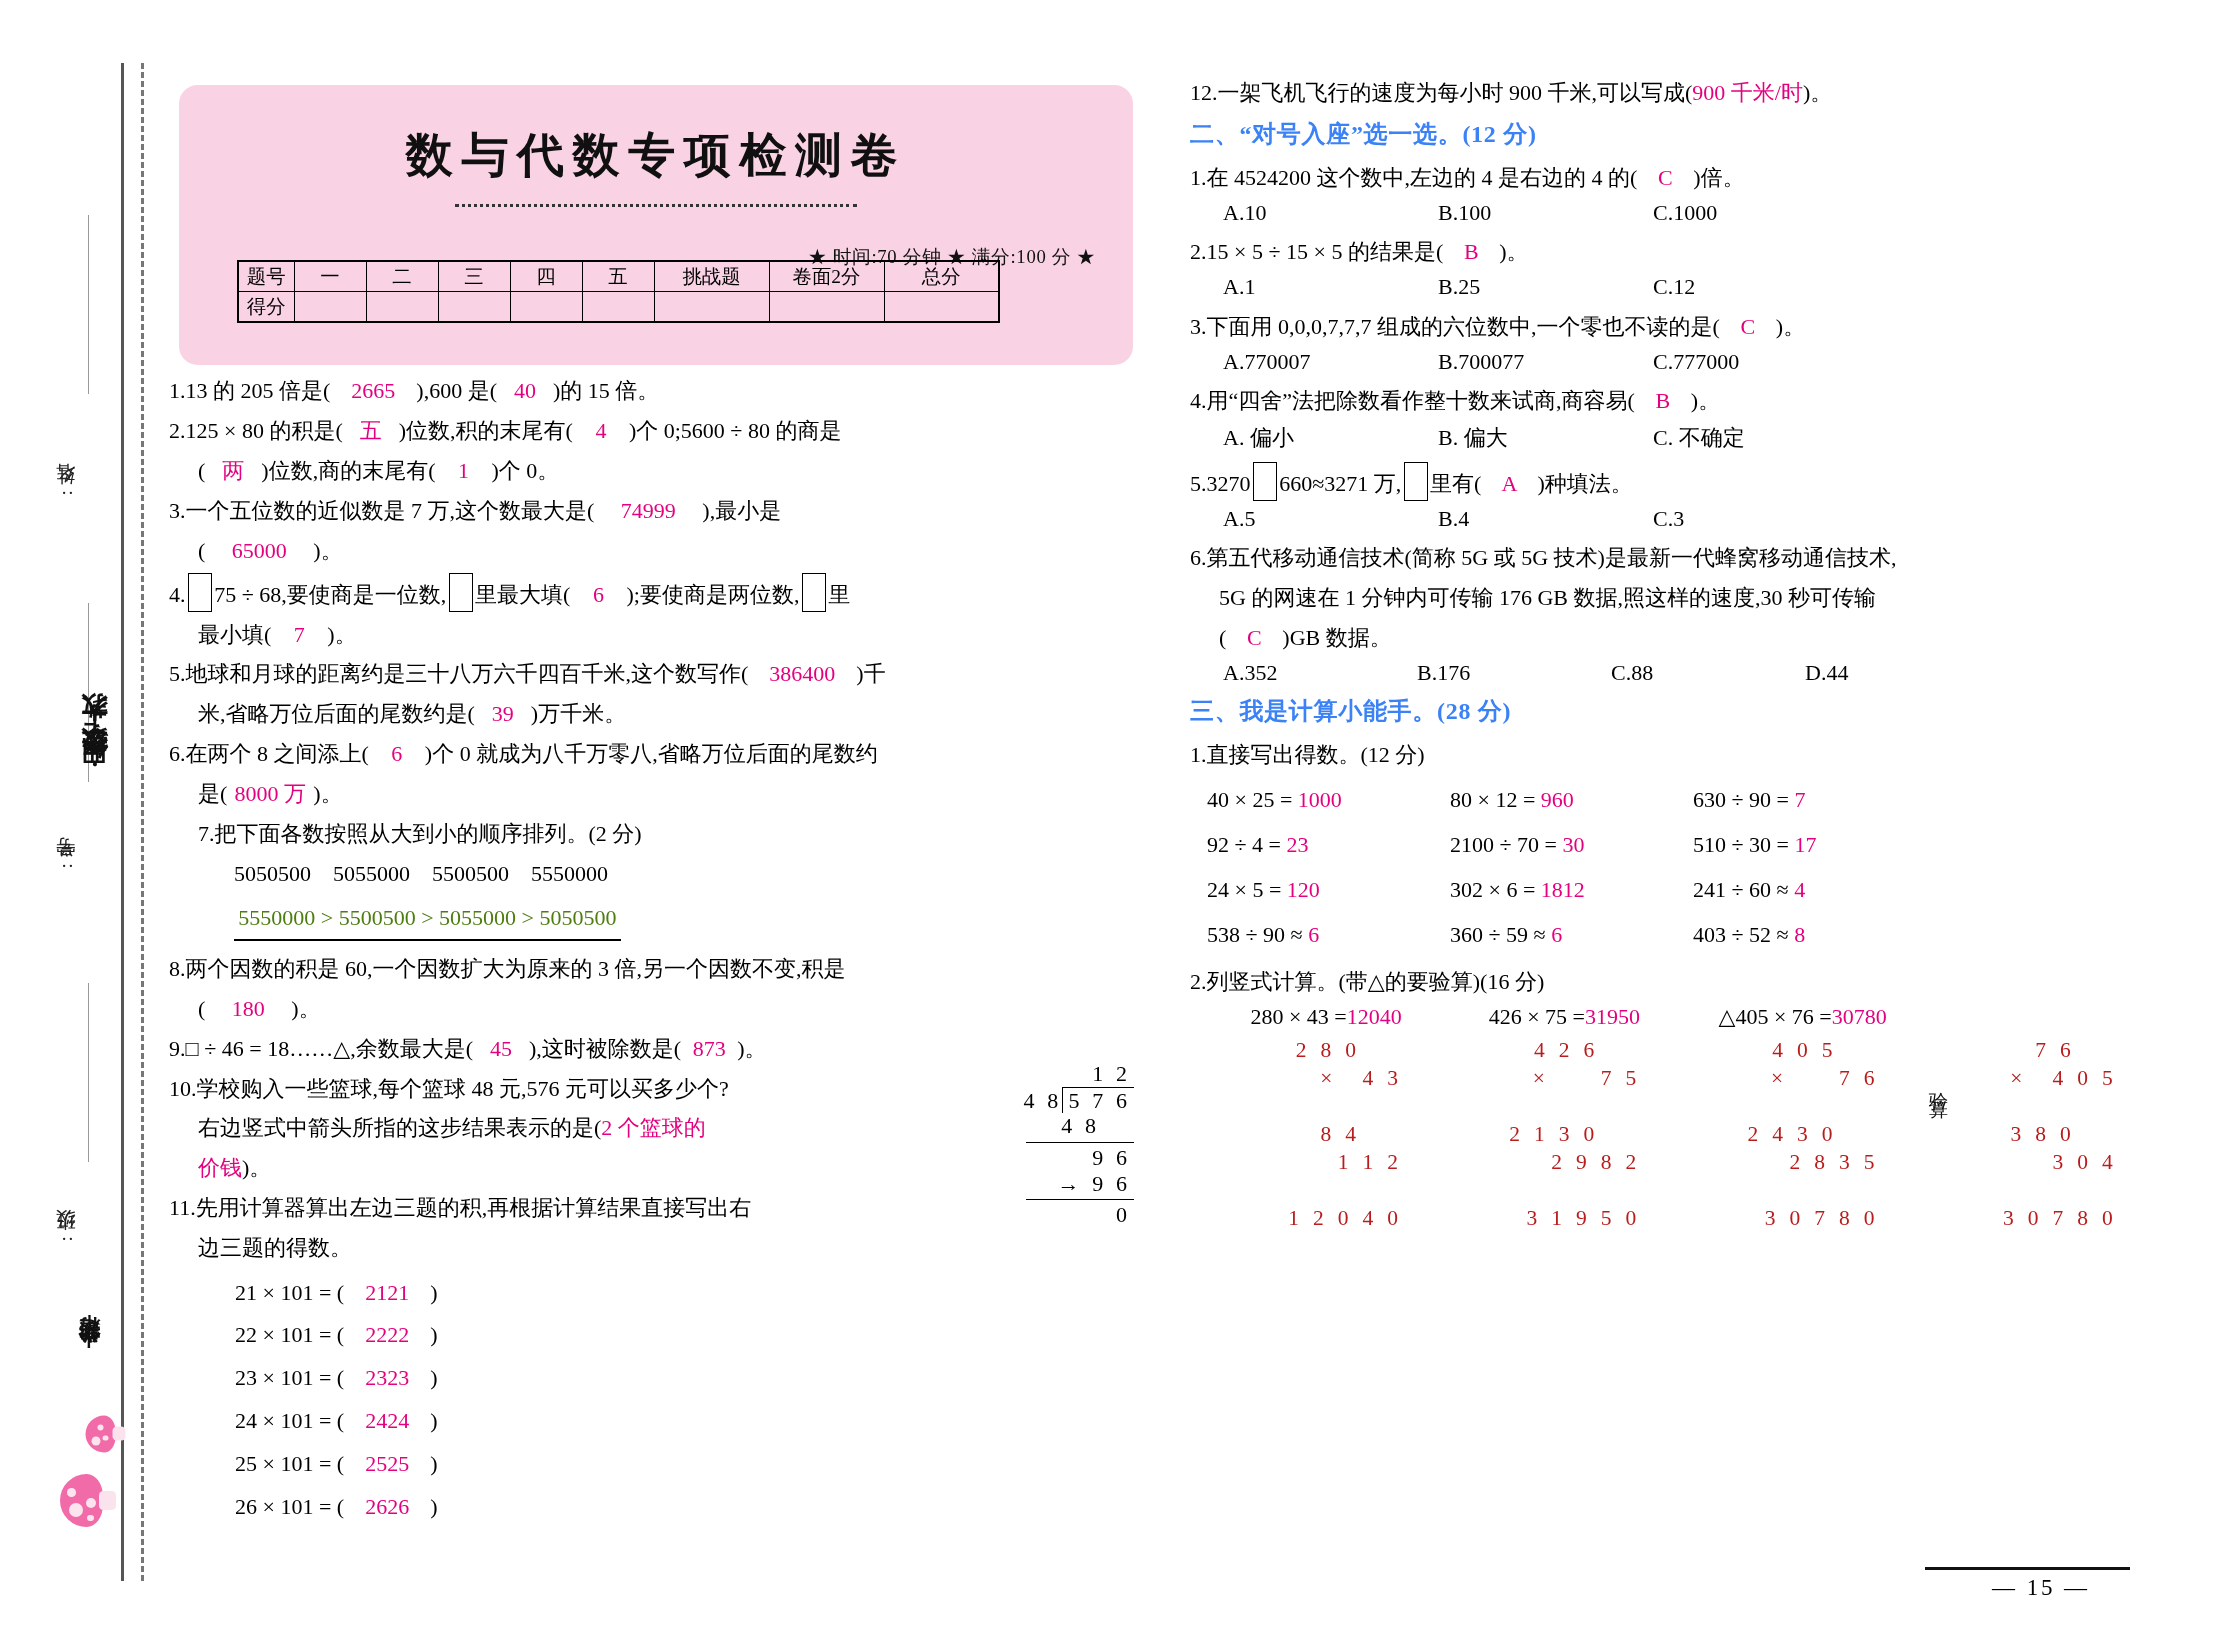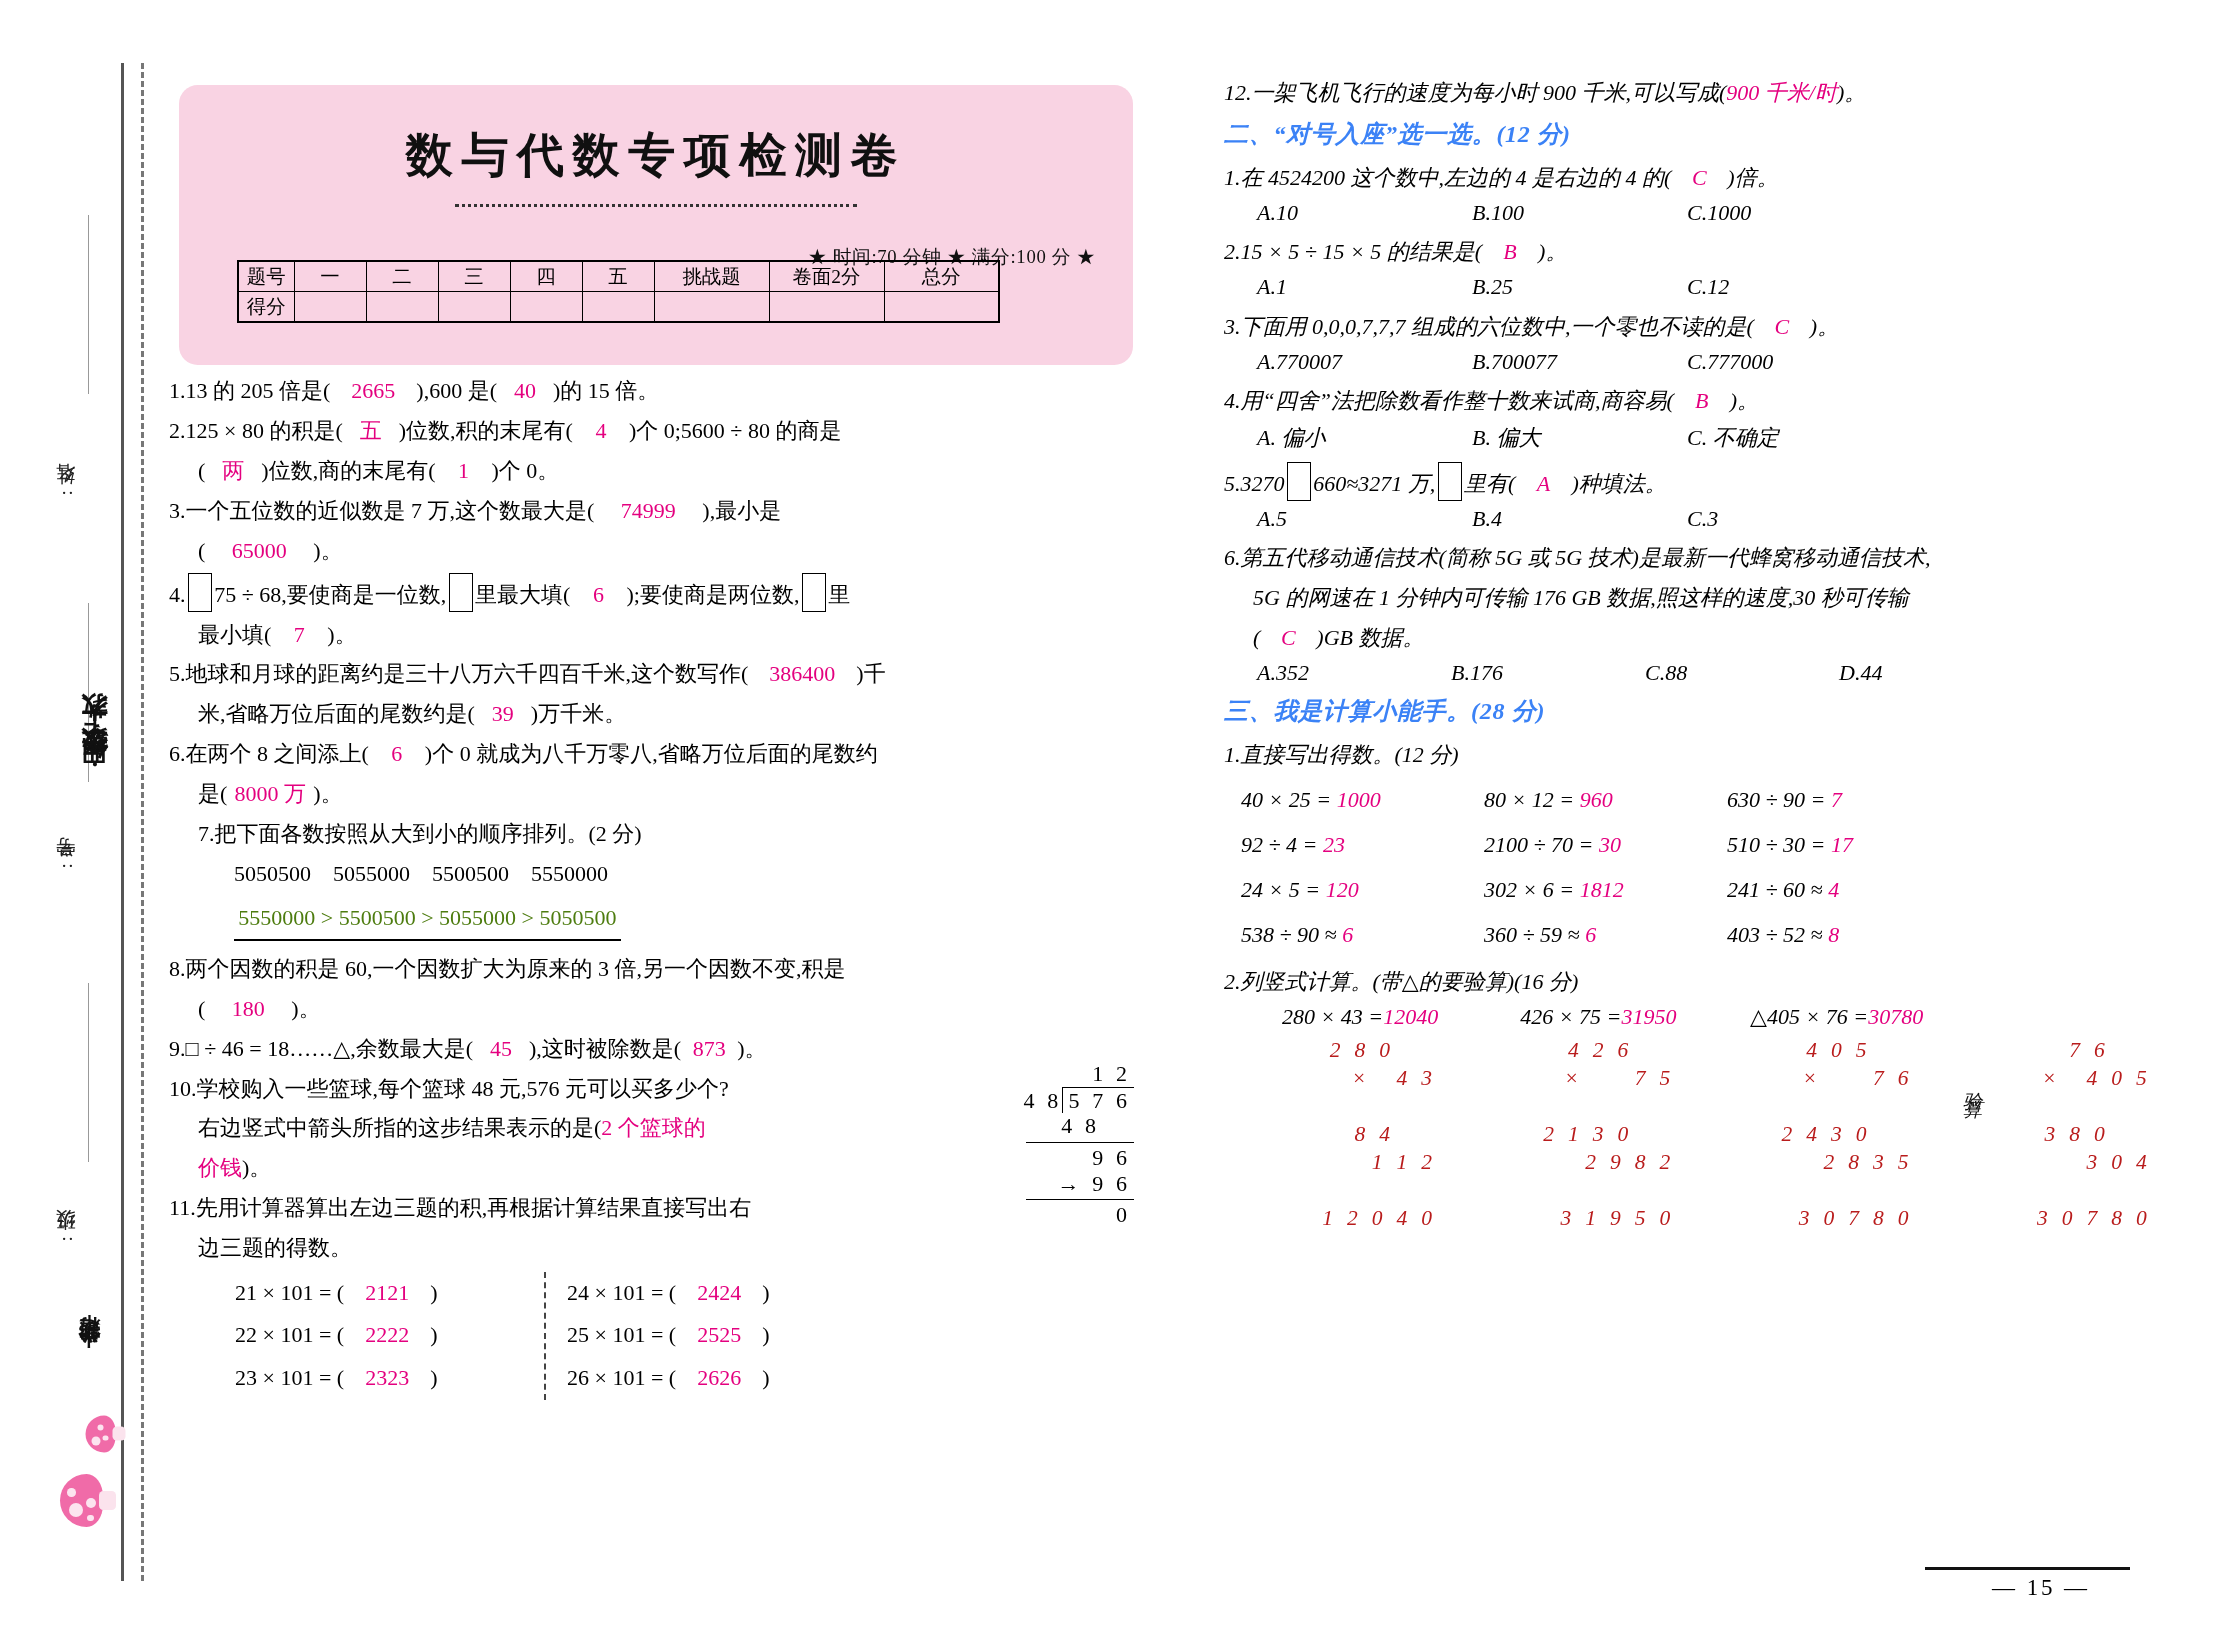--- a/index.html
+++ b/index.html
@@ -45,21 +45,21 @@
 
   table.score { position:absolute; left:237px; top:260px; border-collapse:collapse; }
   table.score td { border:1.4px solid #000; height:30px; font-size:19.4px; text-align:center; vertical-align:middle; }
   table.score { border:2.9px solid #000; }
   .sc-head { width:56px; }
   .sc-cell { width:72px; }
   .sc-wide { width:115px; }
 
   
   .colL { position:absolute; left:169px; top:373px; width:976px; }
-  .colR { position:absolute; left:1224px; top:75px; width:970px;font-style:italic; }
+  .colR { position:absolute; left:1190px; top:75px; width:970px; }
 
   .sechead { color:#3b82f6; font-weight:bold; font-size:24px; letter-spacing:0.7px; margin:7.2px 0 10px 0; }
   .q { font-size:22px; line-height:1.62; margin:0 0 4.3px 0; }
   .ind { padding-left:29px; }
   .ans { color:#e4007f; }
   .blank { display:inline-block; min-width:86px; text-align:center; color:#e4007f; }
   .blank.w { min-width:108px; }
   .blank.s { min-width:56px; }
   .box { display:inline-block; width:24.4px; height:39px; border:1.4px solid #000; vertical-align:-10px; margin:0 2.2px; }
   .opts { font-size:22px; margin:1.4px 0 8.6px 0; padding-left:33px; display:flex; }
@@ -69,21 +69,21 @@
 
   
   .orderline { display:inline-block; border-bottom:2.2px solid #000; padding:0 4.3px 2.9px 4.3px; color:#4d7c0f; font-size:22px; }
 
   
   .ldiv { position:absolute; right:0; top:0; font-size:22px; line-height:1.18; letter-spacing:3.6px; }
   .ldiv .row { display:block; text-align:right; white-space:pre; }
   .ldiv .bar { border-top:1.4px solid #000; display:block; margin:2.2px 0 2.2px auto; }
 
   
-  .calcgrid { display:flex; padding-left:66px; margin-top:5.7px; }
+  .calcgrid { display:flex; padding-left:66px; margin-top:5.7px;flex-direction:column; }
   .calcgrid .half { width:287px; }
   .calcgrid .sep { border-left:2.9px dashed #444; margin:0 21.5px; }
   .calcrow { font-size:22px; line-height:1.95; white-space:nowrap; }
 
   
   .oral { display:flex; flex-wrap:wrap; padding-left:17px; }
   .oral div { width:243px; font-size:22px; line-height:2.05; white-space:nowrap; }
 
   
   .vm-head { display:flex; padding-left:17px; font-size:22px; margin-bottom:7.2px;text-align:center; }

